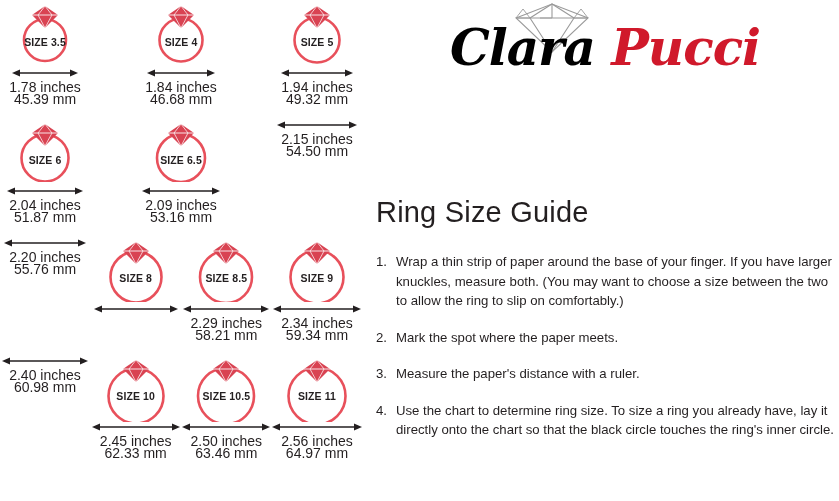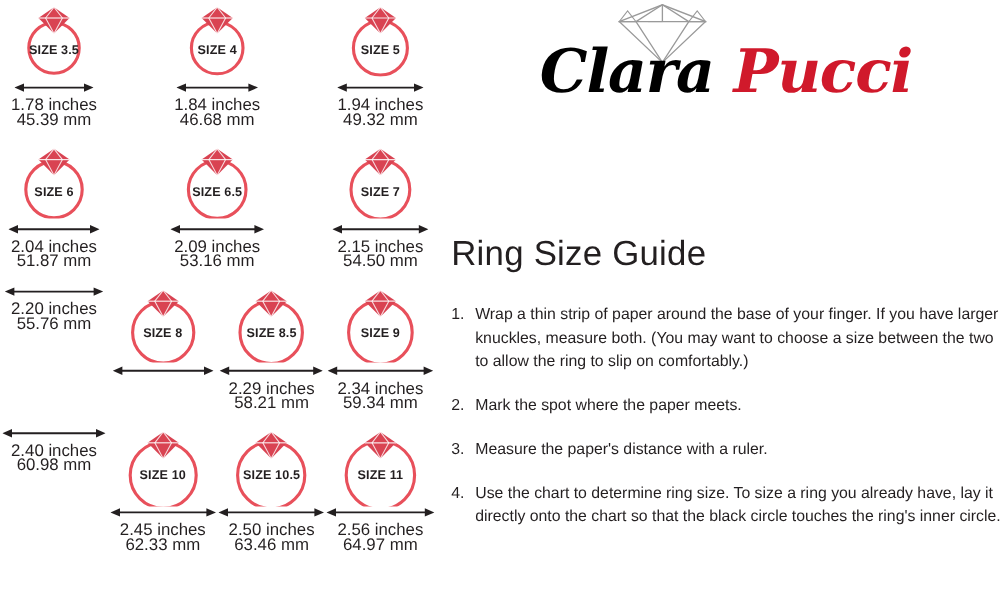--- a/index.html
+++ b/index.html
@@ -101,21 +101,20 @@
     left: 8px;
     top: 18px;
     width: 462px;
     text-align: center;
     font-family: "DejaVu Serif", serif;
     font-size: 50px;
     font-style: italic;
     font-weight: bold;
     letter-spacing: -1px;
     white-space: nowrap;
-    margin-top: 12px;
   }
   .logo-clara { color: #000000; }
   .logo-pucci { color: #d0192b; }
 
   .guide-title {
     position: absolute;
     left: 10px;
     top: 196px;
     font-size: 29px;
     font-weight: normal;
@@ -265,29 +264,20 @@
             <path d="M78 5 L70 1.5 L70 8.5 Z" fill="#231f20"></path>
           </svg>
         </div>
         <div class="meas">
           <div>2.09 inches</div>
           <div>53.16 mm</div>
         </div>
       </div>
 
       <div class="cell">
-        <div class="ring-wrap">
-          <svg class="ring-svg" width="66" height="62" viewBox="0 0 66 62">
-            <circle cx="33" cy="38" r="24.5" fill="none" stroke="#e8505b" stroke-width="2.6"></circle>
-            <path d="M20 13 L33 4 L46 13 L33 26 Z" fill="#d94352"></path>
-            <path d="M20 13 L46 13" stroke="#ffffff" stroke-width="1" opacity="0.85"></path>
-            <path d="M26 13 L33 4 L40 13 L33 26 Z" fill="none" stroke="#ffffff" stroke-width="0.9" opacity="0.8"></path>
-          </svg>
-          <div class="size-label">SIZE 7</div>
-        </div>
         <div class="arrow-row">
           <svg class="arrow-svg" width="80" height="10" viewBox="0 0 80 10">
             <line x1="6" y1="5" x2="74" y2="5" stroke="#231f20" stroke-width="1.6"></line>
             <path d="M0 5 L8 1.5 L8 8.5 Z" fill="#231f20"></path>
             <path d="M80 5 L72 1.5 L72 8.5 Z" fill="#231f20"></path>
           </svg>
         </div>
         <div class="meas">
           <div>2.15 inches</div>
           <div>54.50 mm</div>

